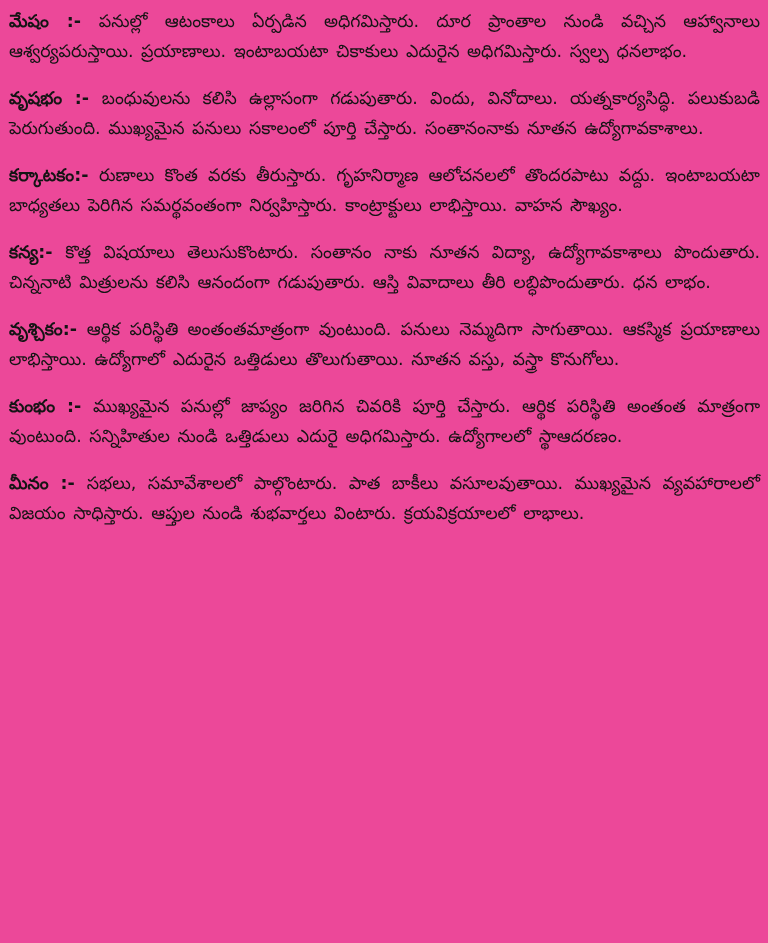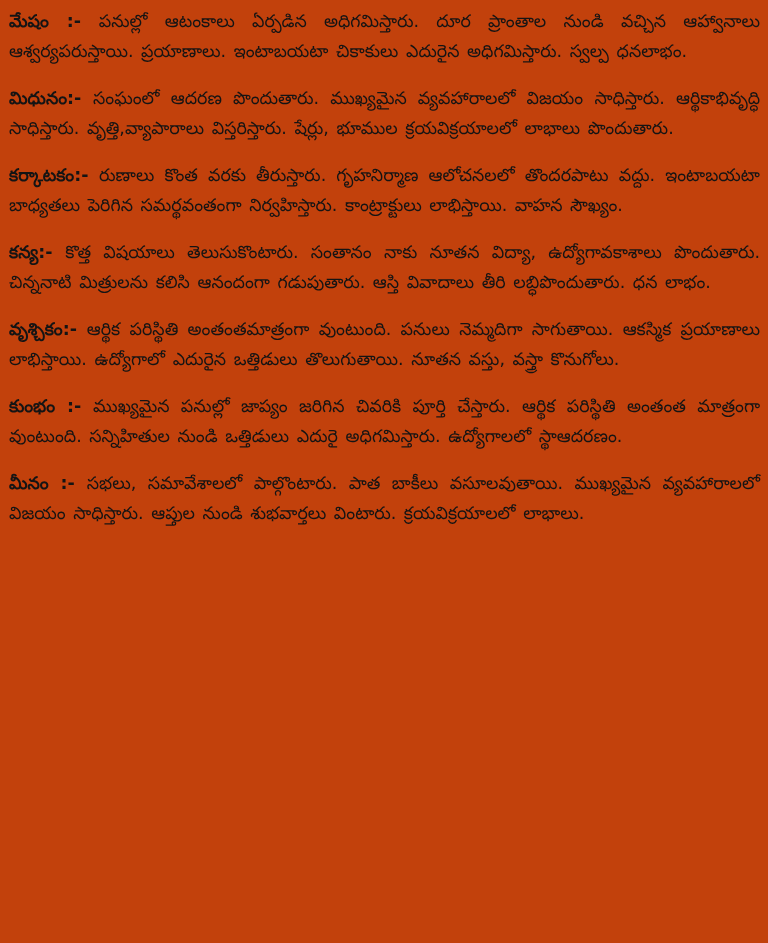--- a/index.html
+++ b/index.html
@@ -10,21 +10,21 @@
   body {
     width: 768px;
     height: 943px;
     overflow: hidden;
   }
   .page {
     box-sizing: border-box;
     width: 768px;
     height: 943px;
     padding: 6px 8px 0 9px;
-    background: #c2410c;
+    background: #ec4899;
     font-family: "DejaVu Sans", sans-serif;
   }
   .entry {
     margin: 0 0 17px 0;
     font-size: 17.5px;
     line-height: 30px;
     color: #141414;
     text-align: justify;
     word-spacing: 2px;
   }
@@ -40,20 +40,20 @@
   .prediction {
     font-weight: normal;
   }
 </style>
 </head>
 <body>
 
 <div class="page">
   <div id="entries">
       <p class="entry"><span class="sign">మేషం</span><span class="sep"> :- </span><span class="prediction">పనుల్లో ఆటంకాలు ఏర్పడిన అధిగమిస్తారు. దూర ప్రాంతాల నుండి వచ్చిన ఆహ్వానాలు ఆశ్వర్యపరుస్తాయి. ప్రయాణాలు. ఇంటాబయటా చికాకులు ఎదురైన అధిగమిస్తారు. స్వల్ప ధనలాభం.</span></p>
-      <p class="entry"><span class="sign">మిధునం</span><span class="sep">:- </span><span class="prediction">సంఘంలో ఆదరణ పొందుతారు. ముఖ్యమైన వ్యవహారాలలో విజయం సాధిస్తారు. ఆర్థికాభివృద్ధి సాధిస్తారు. వృత్తి,వ్యాపారాలు విస్తరిస్తారు. షేర్లు, భూముల క్రయవిక్రయాలలో లాభాలు పొందుతారు.</span></p>
+      <p class="entry"><span class="sign">వృషభం</span><span class="sep"> :- </span><span class="prediction">బంధువులను కలిసి ఉల్లాసంగా గడుపుతారు. విందు, వినోదాలు. యత్నకార్యసిద్ధి. పలుకుబడి పెరుగుతుంది. ముఖ్యమైన పనులు సకాలంలో పూర్తి చేస్తారు. సంతానంనాకు నూతన ఉద్యోగావకాశాలు.</span></p>
       <p class="entry"><span class="sign">కర్కాటకం</span><span class="sep">:- </span><span class="prediction">రుణాలు కొంత వరకు తీరుస్తారు. గృహనిర్మాణ ఆలోచనలలో తొందరపాటు వద్దు. ఇంటాబయటా బాధ్యతలు పెరిగిన సమర్థవంతంగా నిర్వహిస్తారు. కాంట్రాక్టులు లాభిస్తాయి. వాహన సౌఖ్యం.</span></p>
       <p class="entry"><span class="sign">కన్య</span><span class="sep">:- </span><span class="prediction">కొత్త విషయాలు తెలుసుకొంటారు. సంతానం నాకు నూతన విద్యా, ఉద్యోగావకాశాలు పొందుతారు. చిన్ననాటి మిత్రులను కలిసి ఆనందంగా గడుపుతారు. ఆస్తి వివాదాలు తీరి లబ్ధిపొందుతారు. ధన లాభం.</span></p>
       <p class="entry"><span class="sign">వృశ్చికం</span><span class="sep">:- </span><span class="prediction">ఆర్థిక పరిస్థితి అంతంతమాత్రంగా వుంటుంది. పనులు నెమ్మదిగా సాగుతాయి. ఆకస్మిక ప్రయాణాలు లాభిస్తాయి. ఉద్యోగాలో ఎదురైన ఒత్తిడులు తొలుగుతాయి. నూతన వస్తు, వస్త్రా కొనుగోలు.</span></p>
       <p class="entry"><span class="sign">కుంభం</span><span class="sep"> :- </span><span class="prediction">ముఖ్యమైన పనుల్లో జాప్యం జరిగిన చివరికి పూర్తి చేస్తారు. ఆర్థిక పరిస్థితి అంతంత మాత్రంగా వుంటుంది. సన్నిహితుల నుండి ఒత్తిడులు ఎదురై అధిగమిస్తారు. ఉద్యోగాలలో స్థాఆదరణం.</span></p>
       <p class="entry"><span class="sign">మీనం</span><span class="sep"> :- </span><span class="prediction">సభలు, సమావేశాలలో పాల్గొంటారు. పాత బాకీలు వసూలవుతాయి. ముఖ్యమైన వ్యవహారాలలో విజయం సాధిస్తారు. ఆప్తుల నుండి శుభవార్తలు వింటారు. క్రయవిక్రయాలలో లాభాలు.</span></p>
     </div>
 </div>
 
 </body></html>

